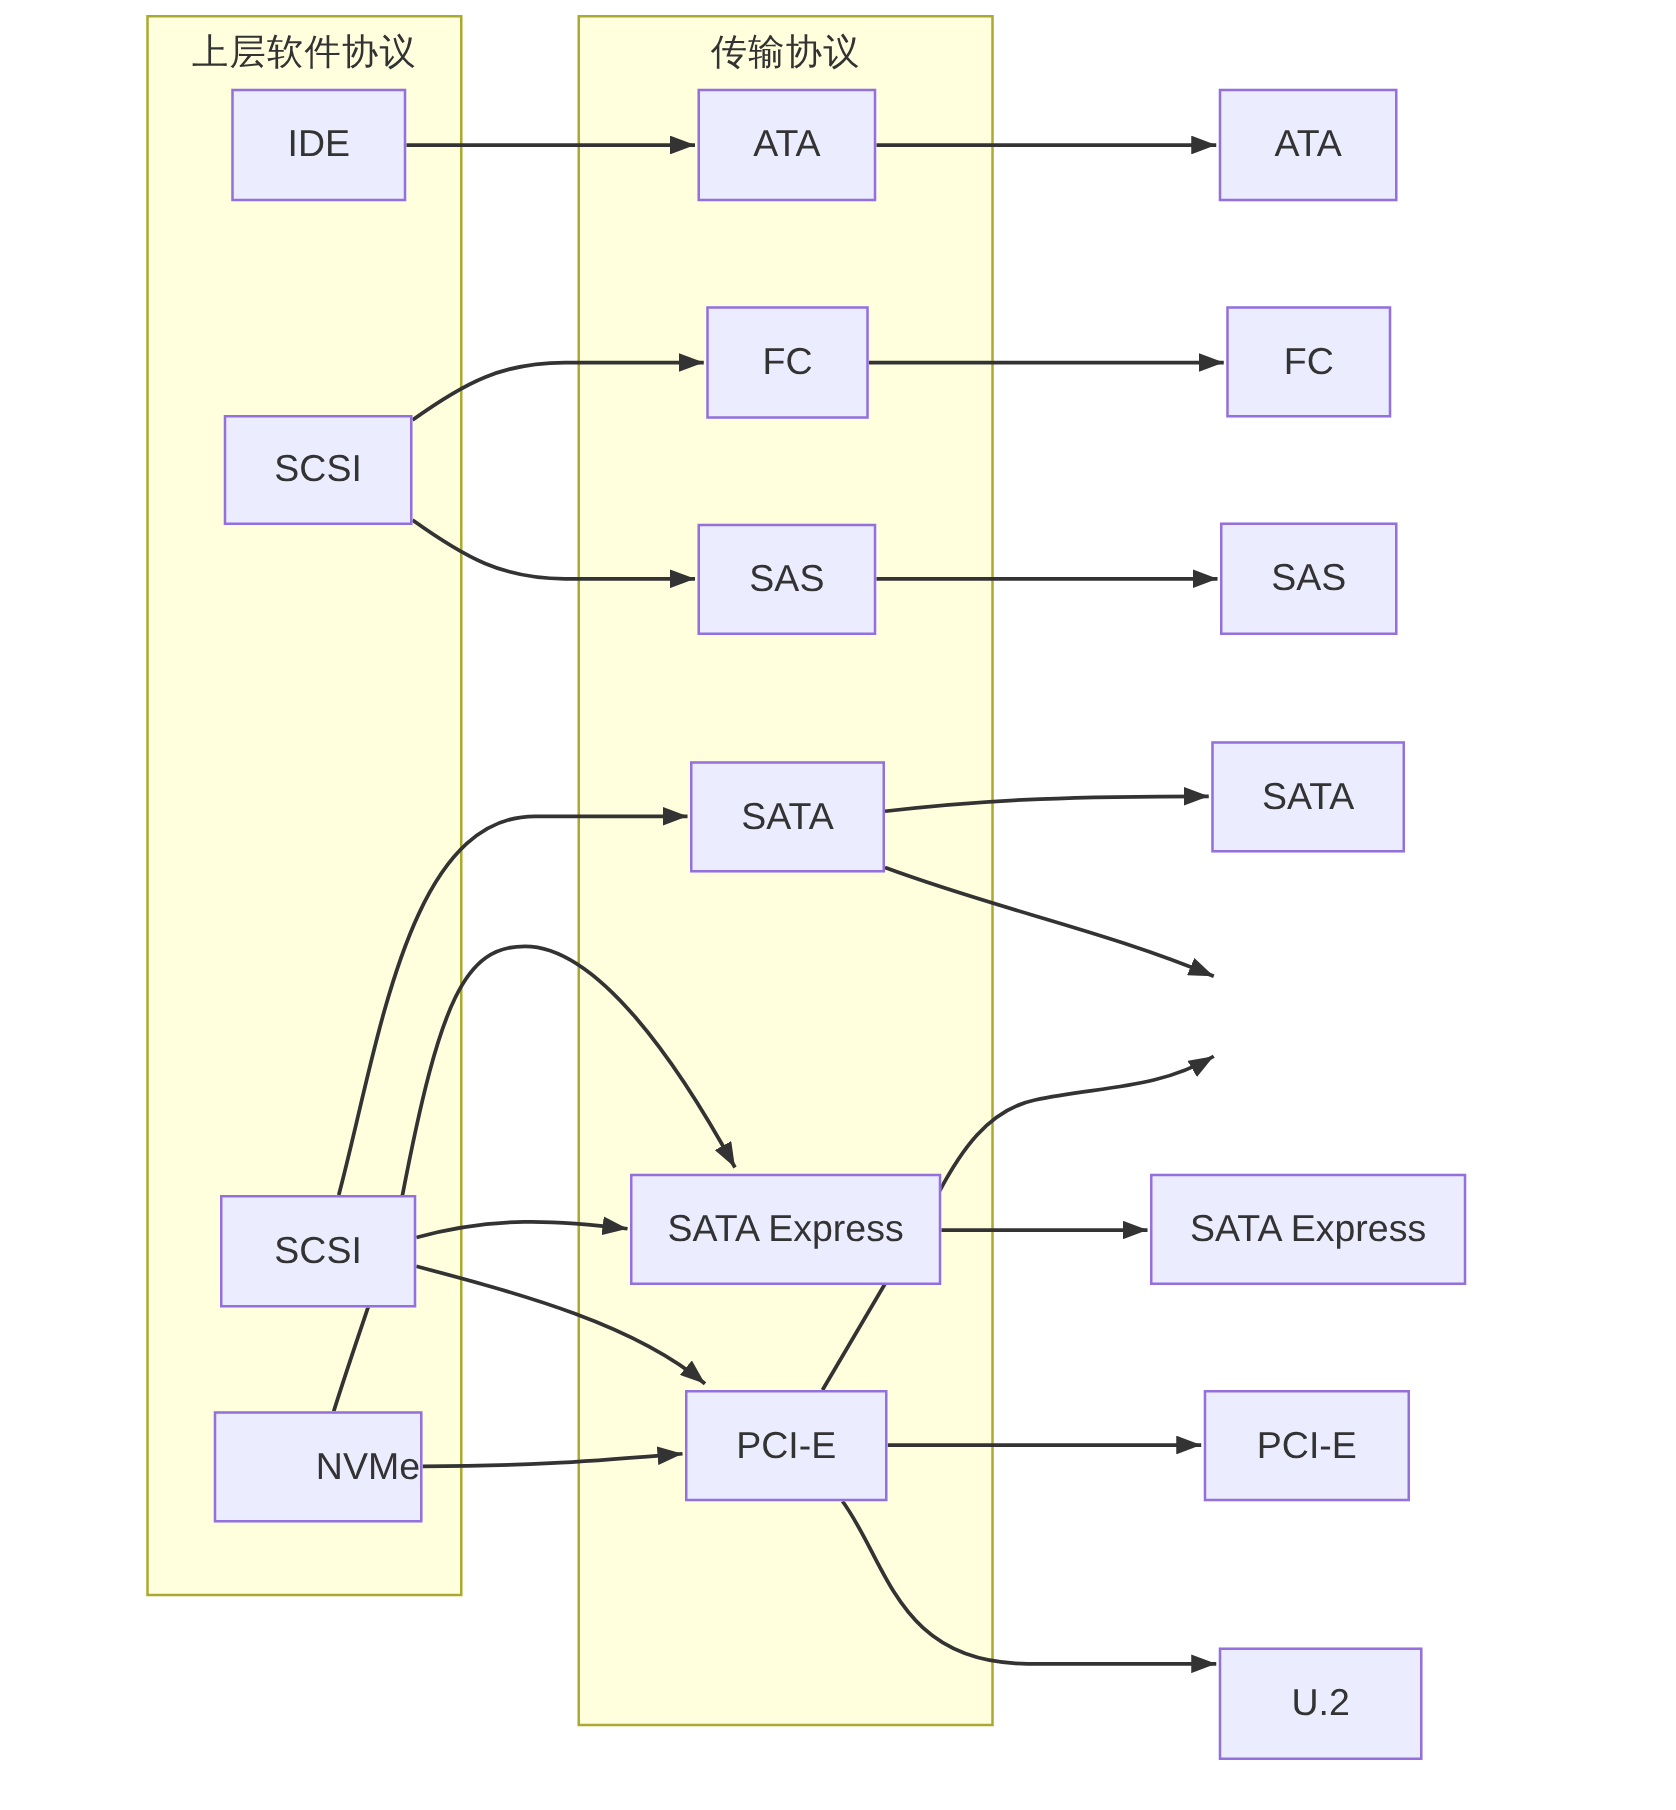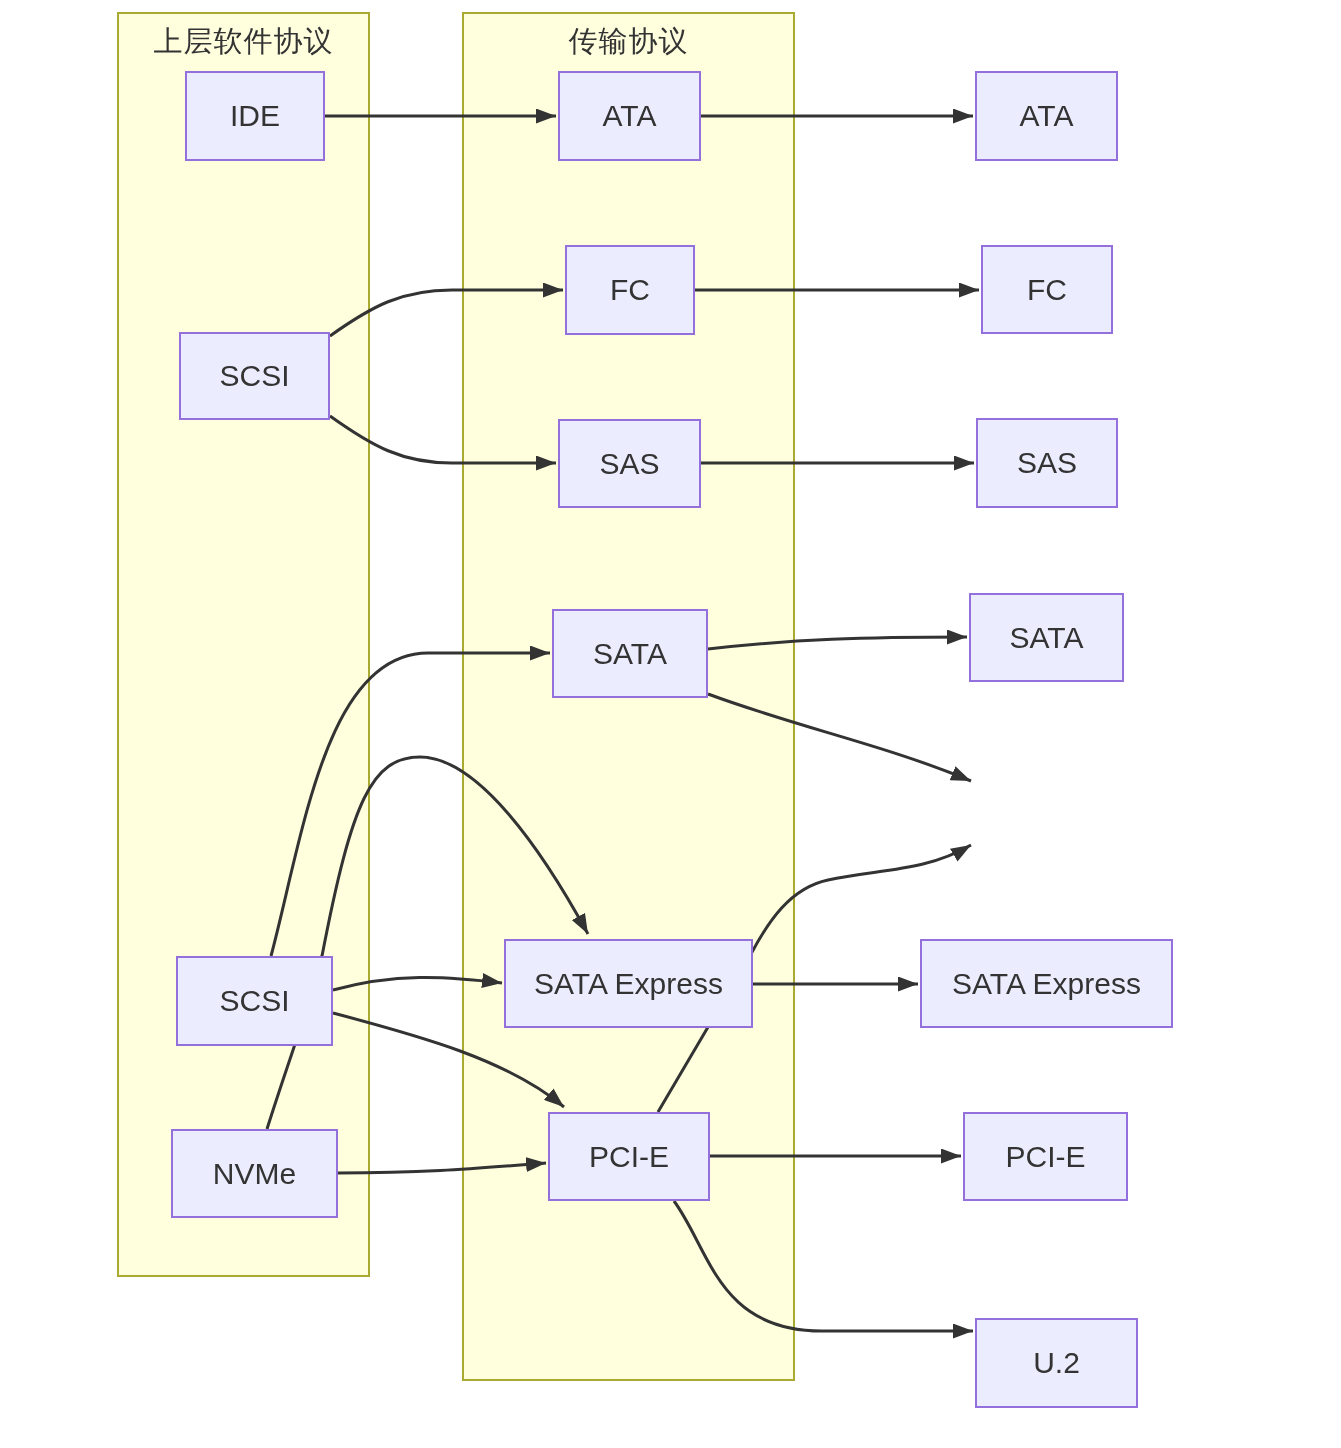--- a/index.html
+++ b/index.html
@@ -94,21 +94,21 @@
   <div id="nodes-layer">
       <div class="node" style="left: 179px; top: 332px; width: 151px; height: 88px;">
         <span class="node-label">SCSI</span>
       </div>
       <div class="node" style="left: 185px; top: 71px; width: 140px; height: 90px;">
         <span class="node-label">IDE</span>
       </div>
       <div class="node" style="left: 176px; top: 956px; width: 157px; height: 90px;">
         <span class="node-label">SCSI</span>
       </div>
-      <div class="node" style="left: 171px; top: 1129px; width: 167px; height: 89px;">
+      <div class="node" style="left: 171px; top: 1129px; width: 167px; height: 89px; justify-content: flex-end;">
         <span class="node-label">NVMe</span>
       </div>
       <div class="node" style="left: 558px; top: 71px; width: 143px; height: 90px;">
         <span class="node-label">ATA</span>
       </div>
       <div class="node" style="left: 565px; top: 245px; width: 130px; height: 90px;">
         <span class="node-label">FC</span>
       </div>
       <div class="node" style="left: 558px; top: 419px; width: 143px; height: 89px;">
         <span class="node-label">SAS</span>

